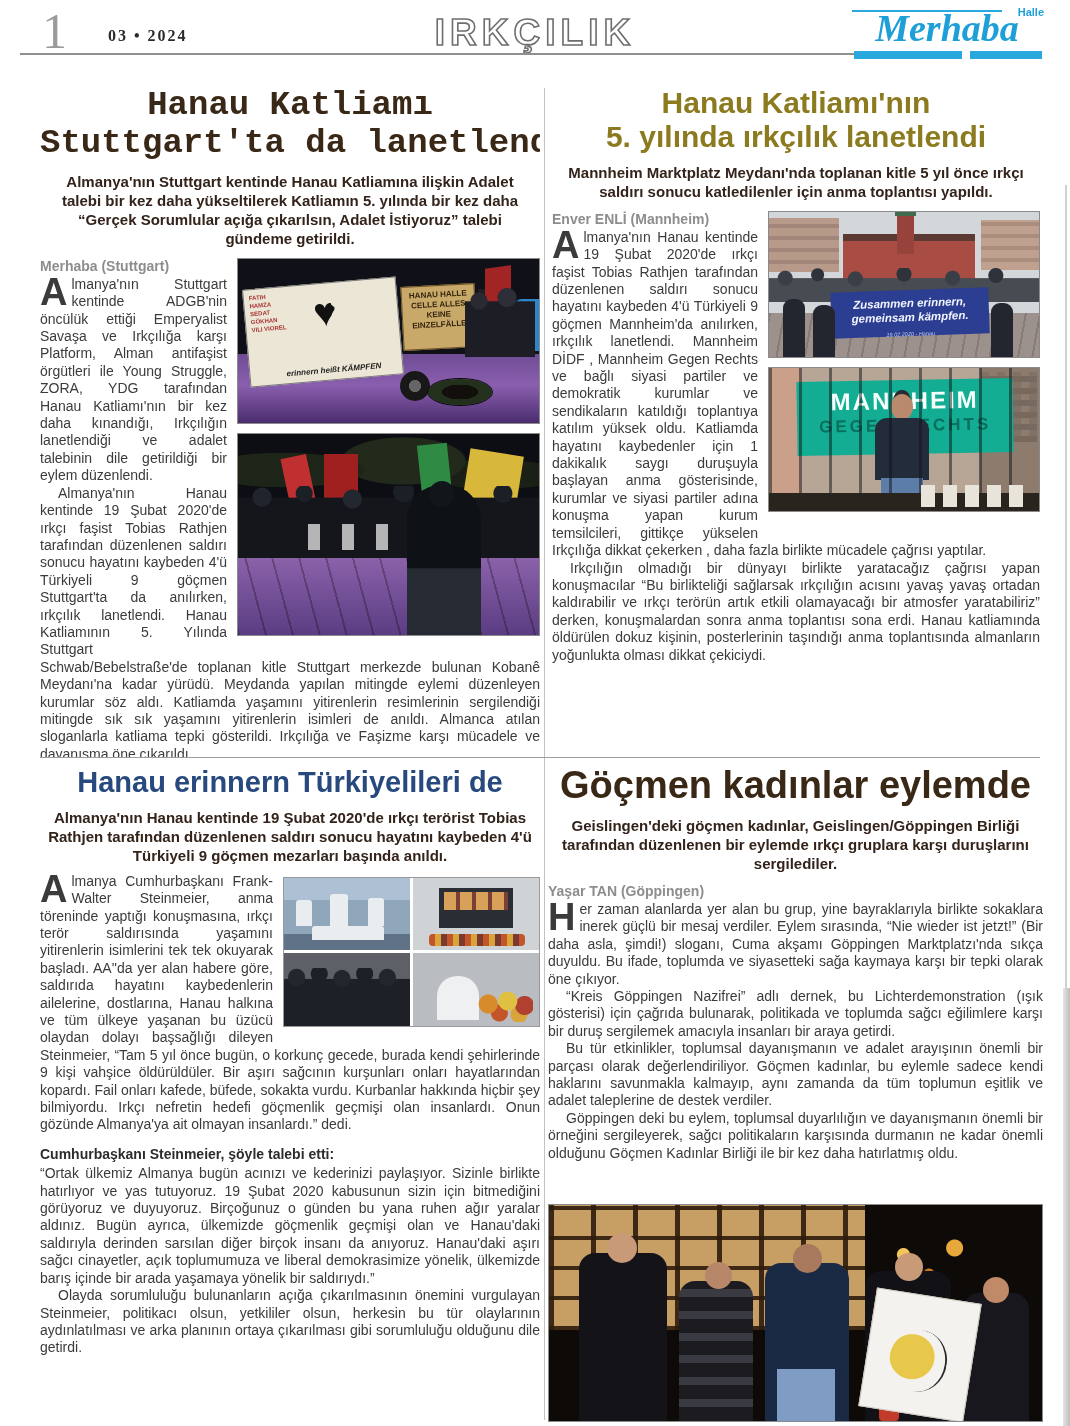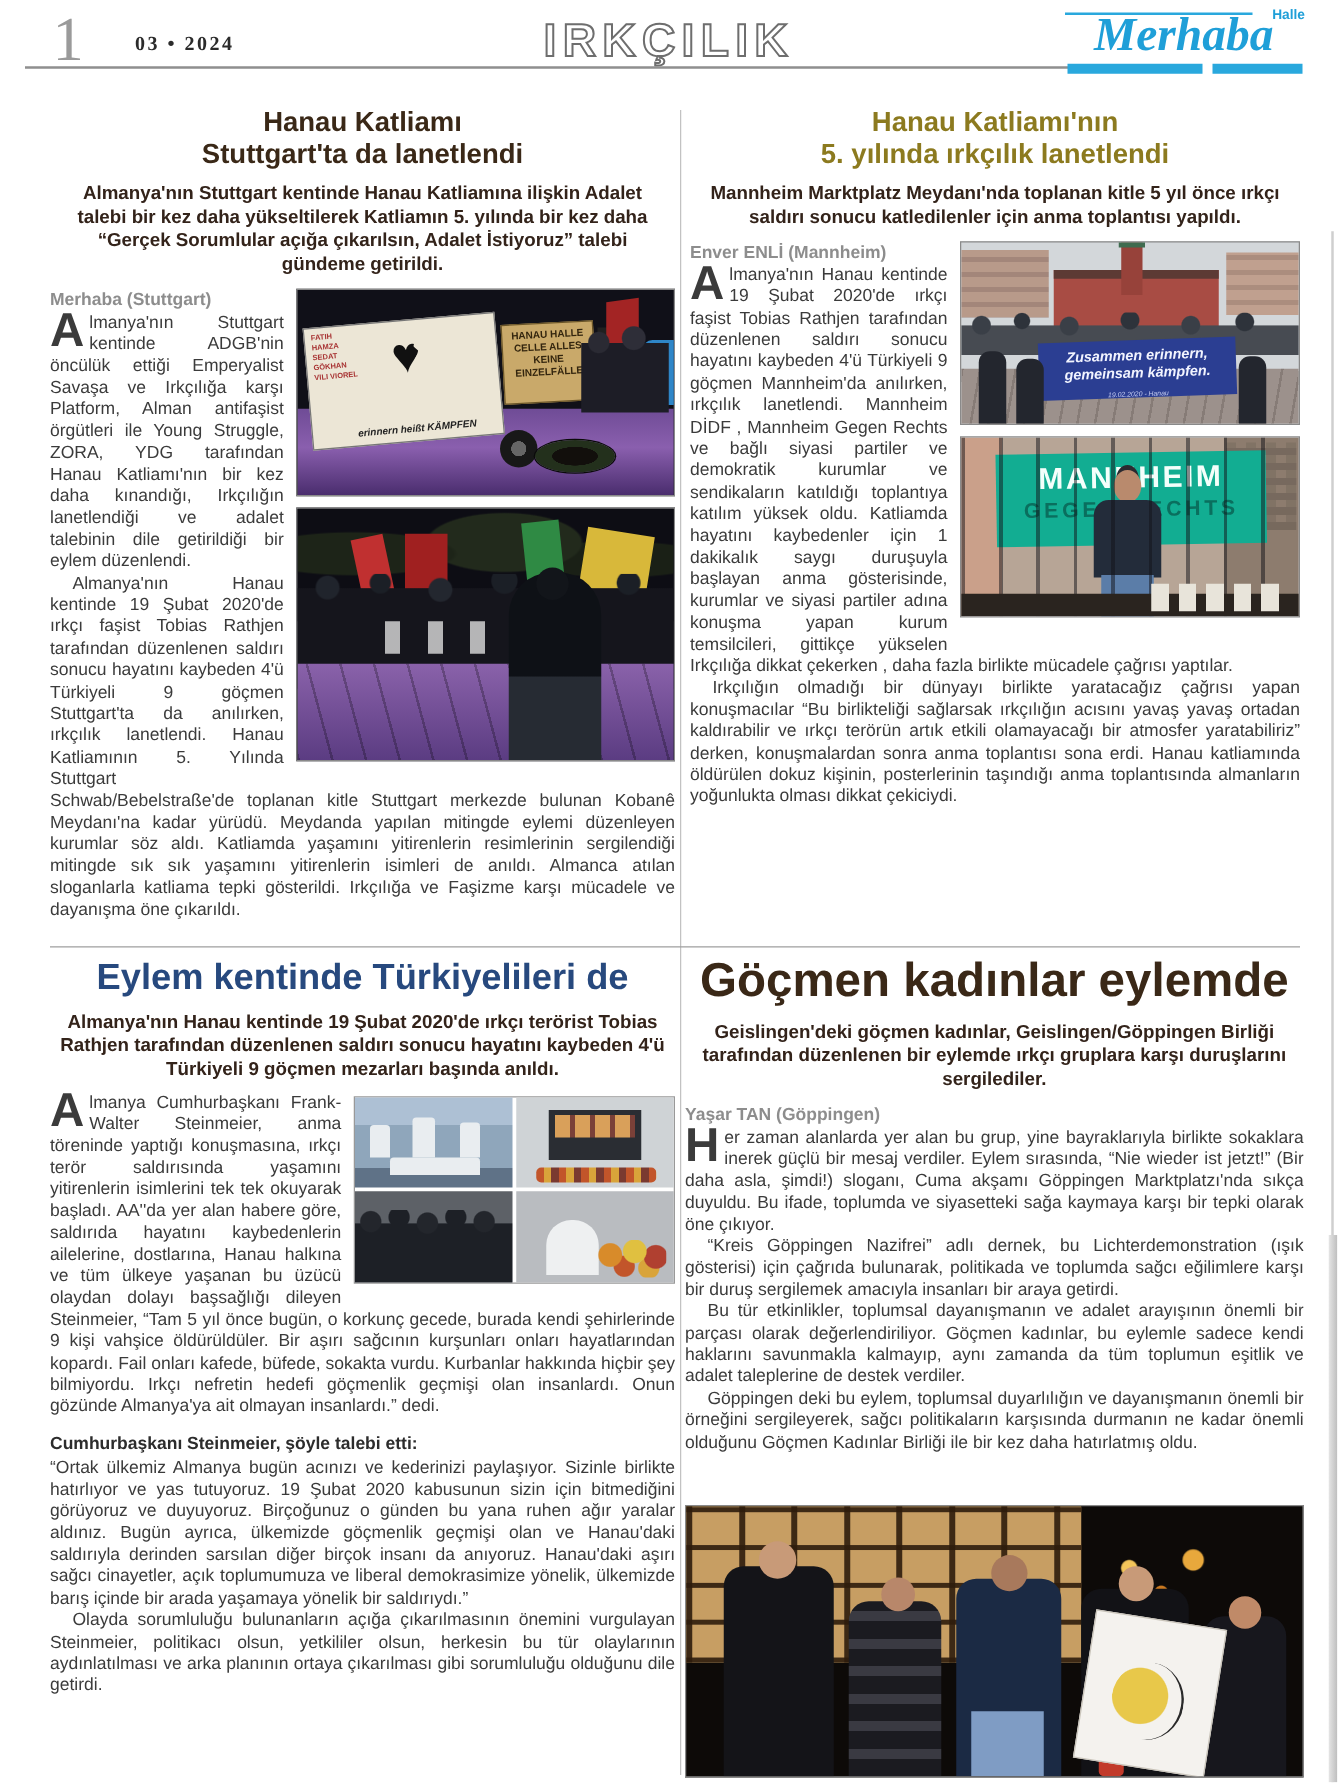--- a/index.html
+++ b/index.html
@@ -227,21 +227,21 @@
       <div class="brand-bar2"></div>
     </div>
   </div>
 
   <div class="vrule"></div>
   <div class="midrule"></div>
   <div class="edge1"></div>
   <div class="edge2"></div>
 
   <div class="art" style="left:40px;top:86px;width:500px;height:671px;">
-    <div class="hl hl-brown" style="font-size:22px;">
+    <div class="hl hl-brown" style="font-size:34px;font-family:Liberation Mono, monospace;">
       <div>Hanau Katliamı</div>
       <div>Stuttgart'ta da lanetlendi</div>
     </div>
     <div class="deck">Almanya'nın Stuttgart kentinde Hanau Katliamına ilişkin Adalet talebi bir kez daha yükseltilerek Katliamın 5. yılında bir kez daha “Gerçek Sorumlular açığa çıkarılsın, Adalet İstiyoruz” talebi gündeme getirildi.</div>
 
     <div class="stack-r" style="width:303px;">
       <div class="ph t1">
         <div class="t1-ground"></div>
         <div class="t1-bed">
           <div class="t1-names pre">FATIH
@@ -275,21 +275,21 @@
         <div class="t2-head"></div>
       </div>
     </div>
 
     <div class="byline">Merhaba (Stuttgart)</div>
     <p class="bp"><span class="dropcap">A</span><span>lmanya'nın Stuttgart kentinde ADGB'nin öncülük ettiği Emperyalist Savaşa ve Irkçılığa karşı Platform, Alman antifaşist örgütleri ile Young Struggle, ZORA, YDG tarafından Hanau Katliamı'nın bir kez daha kınandığı, Irkçılığın lanetlendiği ve adalet talebinin dile getirildiği bir eylem düzenlendi.</span></p>
     <p class="bp indent">Almanya'nın Hanau kentinde 19 Şubat 2020'de ırkçı faşist Tobias Rathjen tarafından düzenlenen saldırı sonucu hayatını kaybeden 4'ü Türkiyeli 9 göçmen Stuttgart'ta da anılırken, ırkçılık lanetlendi. Hanau Katliamının 5. Yılında Stuttgart Schwab/Bebelstraße'de toplanan kitle Stuttgart merkezde bulunan Kobanê Meydanı'na kadar yürüdü. Meydanda yapılan mitingde eylemi düzenleyen kurumlar söz aldı. Katliamda yaşamını yitirenlerin resimlerinin sergilendiği mitingde sık sık yaşamını yitirenlerin isimleri de anıldı. Almanca atılan sloganlarla katliama tepki gösterildi. Irkçılığa ve Faşizme karşı mücadele ve dayanışma öne çıkarıldı.</p>
   </div>
 
   <div class="art" style="left:552px;top:86px;width:488px;height:671px;">
-    <div class="hl hl-olive" style="font-size:22px;">
+    <div class="hl hl-olive" style="font-size:30px;">
       <div>Hanau Katliamı'nın</div>
       <div>5. yılında ırkçılık lanetlendi</div>
     </div>
     <div class="deck">Mannheim Marktplatz Meydanı'nda toplanan kitle 5 yıl önce ırkçı saldırı sonucu katledilenler için anma toplantısı yapıldı.</div>
 
     <div class="stack-r" style="width:272px;">
       <div class="ph m1">
         <div class="m1-bld-l"></div>
         <div class="m1-bld-r"></div>
         <div class="m1-rathaus"></div>
@@ -318,21 +318,21 @@
       </div>
     </div>
 
     <div class="byline">Enver ENLİ (Mannheim)</div>
     <p class="bp"><span class="dropcap">A</span><span>lmanya'nın Hanau kentinde 19 Şubat 2020'de ırkçı faşist Tobias Rathjen tarafından düzenlenen saldırı sonucu hayatını kaybeden 4'ü Türkiyeli 9 göçmen Mannheim'da anılırken, ırkçılık lanetlendi. Mannheim DİDF , Mannheim Gegen Rechts ve bağlı siyasi partiler ve demokratik kurumlar ve sendikaların katıldığı toplantıya katılım yüksek oldu. Katliamda hayatını kaybedenler için 1 dakikalık saygı duruşuyla başlayan anma gösterisinde, kurumlar ve siyasi partiler adına konuşma yapan kurum temsilcileri, gittikçe yükselen Irkçılığa dikkat çekerken , daha fazla birlikte mücadele çağrısı yaptılar.</span></p>
     <p class="bp indent">Irkçılığın olmadığı bir dünyayı birlikte yaratacağız çağrısı yapan konuşmacılar “Bu birlikteliği sağlarsak ırkçılığın acısını yavaş yavaş ortadan kaldırabilir ve ırkçı terörün artık etkili olamayacağı bir atmosfer yaratabiliriz” derken, konuşmalardan sonra anma toplantısı sona erdi. Hanau katliamında öldürülen dokuz kişinin, posterlerinin taşındığı anma toplantısında almanların yoğunlukta olması dikkat çekiciydi.</p>
   </div>
 
   <div class="art" style="left:40px;top:766px;width:500px;height:660px;">
     <div class="hl hl-navy" style="font-size:29px;">
-      <div>Eylem kentinde Türkiyelileri de</div>
+      <div>Hanau erinnern Türkiyelileri de</div>
     </div>
     <div class="deck">Almanya'nın Hanau kentinde 19 Şubat 2020'de ırkçı terörist Tobias Rathjen tarafından düzenlenen saldırı sonucu hayatını kaybeden 4'ü Türkiyeli 9 göçmen mezarları başında anıldı.</div>
 
     <div style="height:8px;"></div>
     <div class="collage">
       <div class="cg cg1">
         <i style="left:12px;top:22px;width:16px;height:26px;"></i>
         <i style="left:46px;top:16px;width:18px;height:32px;"></i>
         <i style="left:84px;top:20px;width:16px;height:28px;"></i>
         <i style="left:28px;top:48px;width:72px;height:14px;"></i>

